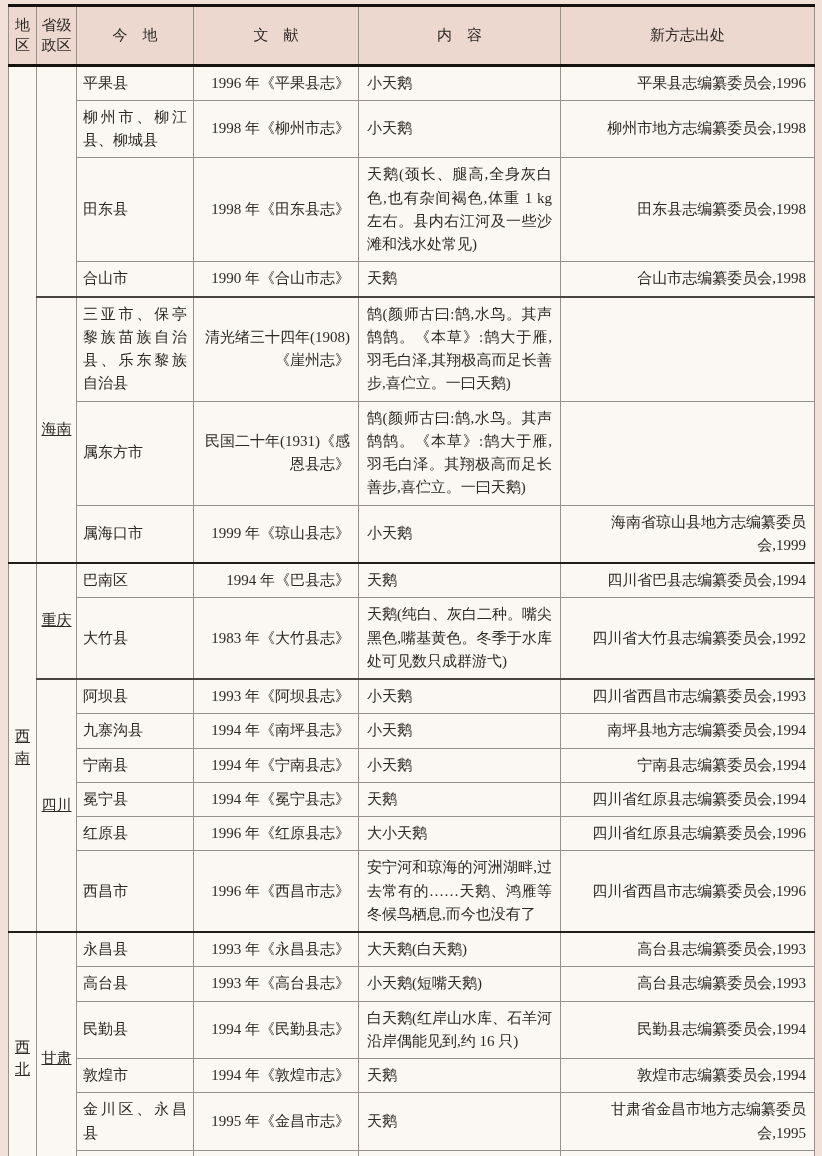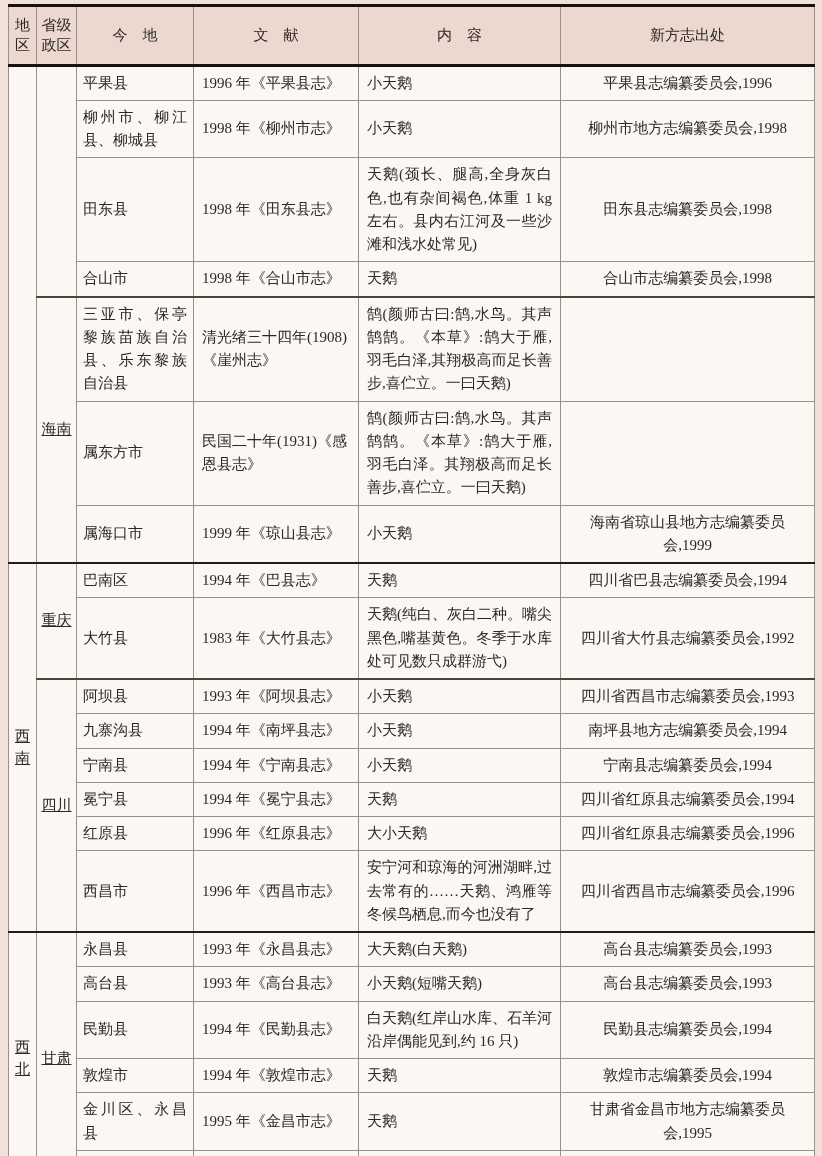--- a/index.html
+++ b/index.html
@@ -46,23 +46,23 @@
     vertical-align:middle;
   }
   td.cell-region, td.cell-province {
     text-align:center;
     padding:4px 2px;
     white-space:pre-line;
     line-height:1.45;
     text-decoration:underline;
   }
   td.cell-place   { text-align:justify; padding:5px 6px; }
-  td.cell-doc     { text-align:left; }
+  td.cell-doc     { text-align:right; }
   td.cell-content { text-align:justify;margin-top:20px; }
-  td.cell-cite    { text-align:center;margin-left:12px; }
+  td.cell-cite    { text-align:right;margin-left:12px; }
 
   tr.province-start > td { border-top:2px solid #4a443f; }
   tr.region-start  > td { border-top:2px solid #221e1a; }
 </style>
 </head>
 <body>
 
 <div class="page">
   <table class="records">
     <colgroup>
@@ -101,21 +101,21 @@
           <td class="cell-cite">柳州市地方志编纂委员会,1998</td>
         </tr>
         <tr>
           <td class="cell-place">田东县</td>
           <td class="cell-doc">1998 年《田东县志》</td>
           <td class="cell-content">天鹅(颈长、腿高,全身灰白色,也有杂间褐色,体重 1 kg 左右。县内右江河及一些沙滩和浅水处常见)</td>
           <td class="cell-cite">田东县志编纂委员会,1998</td>
         </tr>
         <tr>
           <td class="cell-place">合山市</td>
-          <td class="cell-doc">1998 年《合山市志》</td>
+          <td class="cell-doc">1990 年《合山市志》</td>
           <td class="cell-content">天鹅</td>
           <td class="cell-cite">合山市志编纂委员会,1998</td>
         </tr>
         <tr class="province-start">
           <td class="cell-province" rowspan="3">海南</td>
           <td class="cell-place">三亚市、保亭黎族苗族自治县、乐东黎族自治县</td>
           <td class="cell-doc">清光绪三十四年(1908)《崖州志》</td>
           <td class="cell-content">鹄(颜师古曰:鹄,水鸟。其声鹄鹄。《本草》:鹄大于雁,羽毛白泽,其翔极高而足长善步,喜伫立。一曰天鹅)</td>
           <td class="cell-cite"></td>
         </tr>

